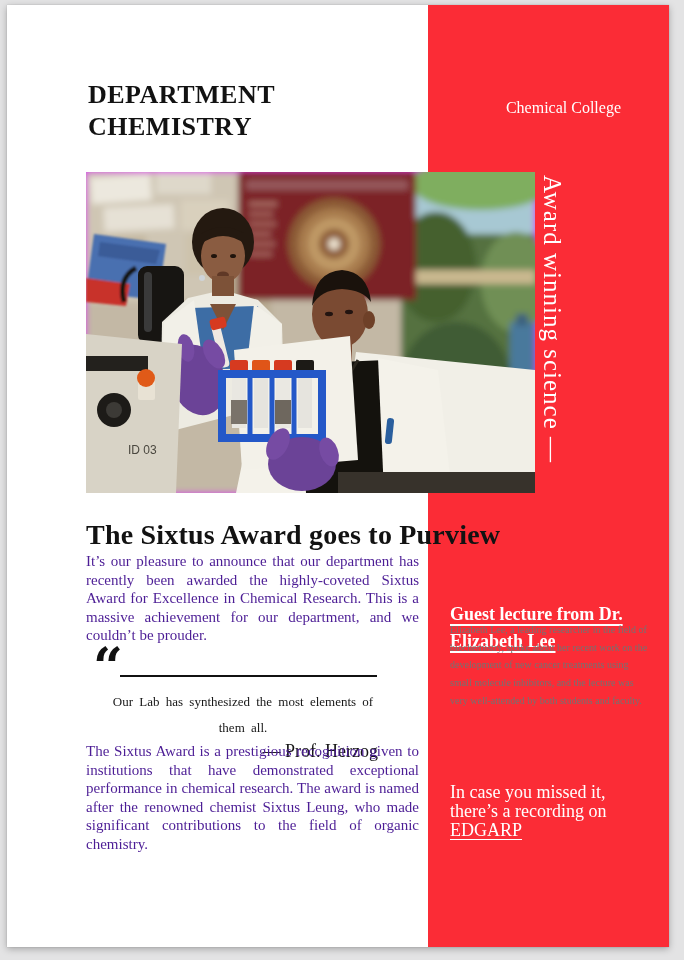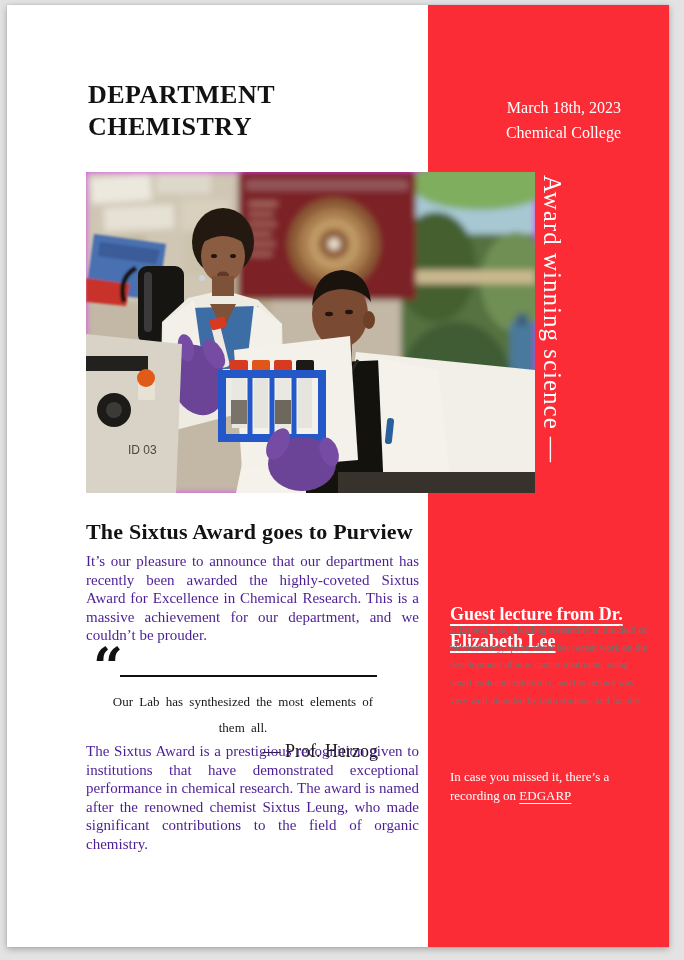--- a/index.html
+++ b/index.html
@@ -42,21 +42,21 @@
   
   .vertical-tagline {
     position: absolute; left: 531px; top: 170px; height: 340px;
     writing-mode: vertical-rl;
     color: #ffffff; font-size: 25px; letter-spacing: 1px;
     white-space: nowrap;
   }
   
   .article-heading {
     position: absolute; left: 79px; top: 514px;
-    font-size: 22px; font-weight: 700; color: #121212;
+    font-size: 28px; font-weight: 700; color: #121212;
     letter-spacing: 0.2px;
   }
   .body-par {
     position: absolute; left: 79px; width: 333px;
     font-size: 15px; line-height: 18.6px; color: #4c1d95;
     text-align: justify;
   }
   .par-1 { top: 547px; }
   .par-2 { top: 737px; font-family: Liberation Serif, serif; }
   .quote-block { position: absolute; left: 79px; top: 636px; width: 300px; }
@@ -84,43 +84,42 @@
     color: #ffffff; font-size: 18px; font-weight: 700; line-height: 27px;
     text-decoration: underline;
     text-decoration-thickness: 1.5px;
     text-underline-offset: 4px;
   }
   .guest-body {
     position: absolute; left: 443px; top: 616px; width: 198px;
     color: #737373; font-size: 10px; line-height: 17.7px;
   }
   .recording-note {
-    position: absolute; left: 443px; top: 762px; width: 198px;
-    color: #ffffff; font-size: 13px; line-height: 19px;
+    position: absolute; left: 443px; top: 778px; width: 198px;
+    color: #ffffff; font-size: 18px; line-height: 19px;
   }
   .recording-note a {
     color: #ffffff; text-decoration: underline;
     text-underline-offset: 3px; cursor: pointer;
   }
 </style>
 </head>
 <body>
 
 <div class="stage">
   <div class="paper">
 
     <div class="red-col"></div>
 
     <div class="dept-title">
       <div>DEPARTMENT</div>
       <div>CHEMISTRY</div>
     </div>
 
     <div class="issue-block">
-      <div>March 18th, 2023</div>
       <div>Chemical College</div>
     </div>
 
     <div class="photo-frame">
       <svg width="449" height="321" viewBox="0 0 449 321" aria-hidden="true">
         <defs>
           <filter id="bgblur" x="-10%" y="-10%" width="120%" height="120%">
             <feGaussianBlur stdDeviation="3"></feGaussianBlur>
           </filter>
           <filter id="softblur" x="-10%" y="-10%" width="120%" height="120%">

